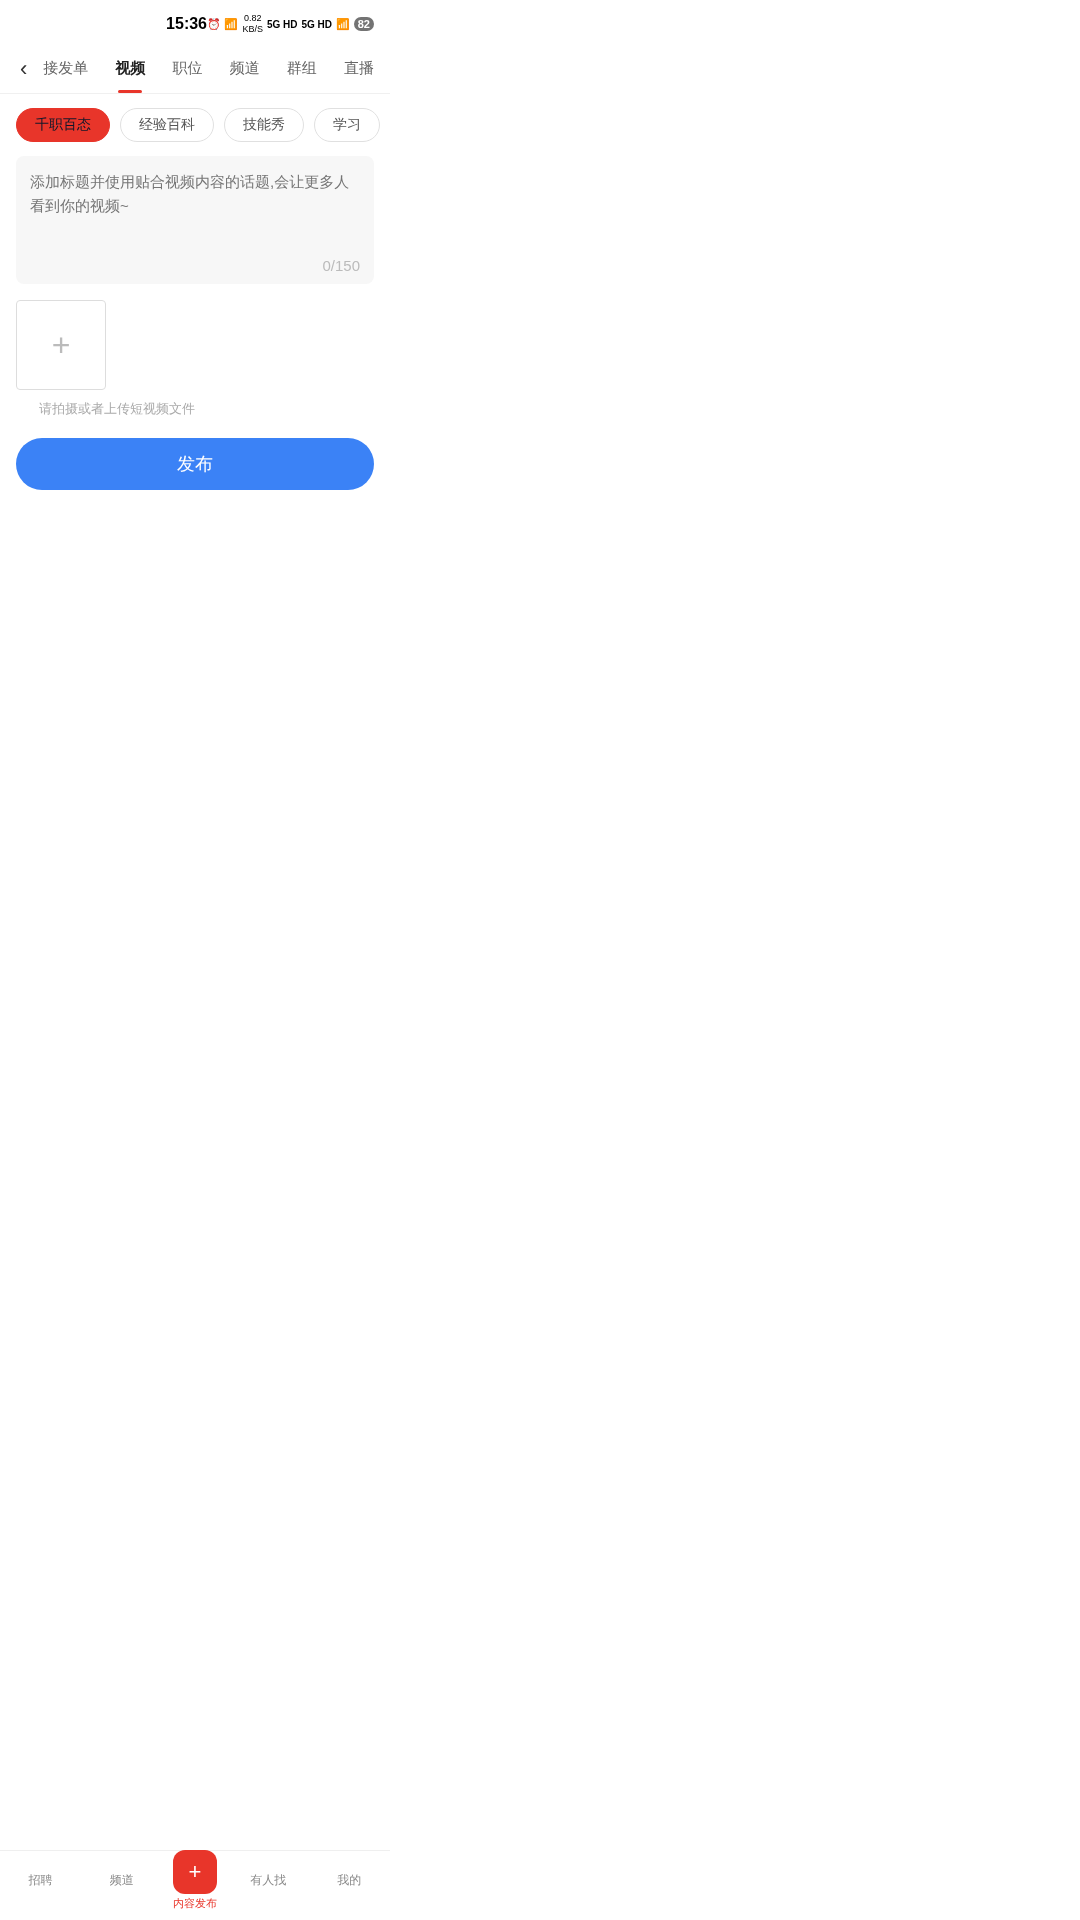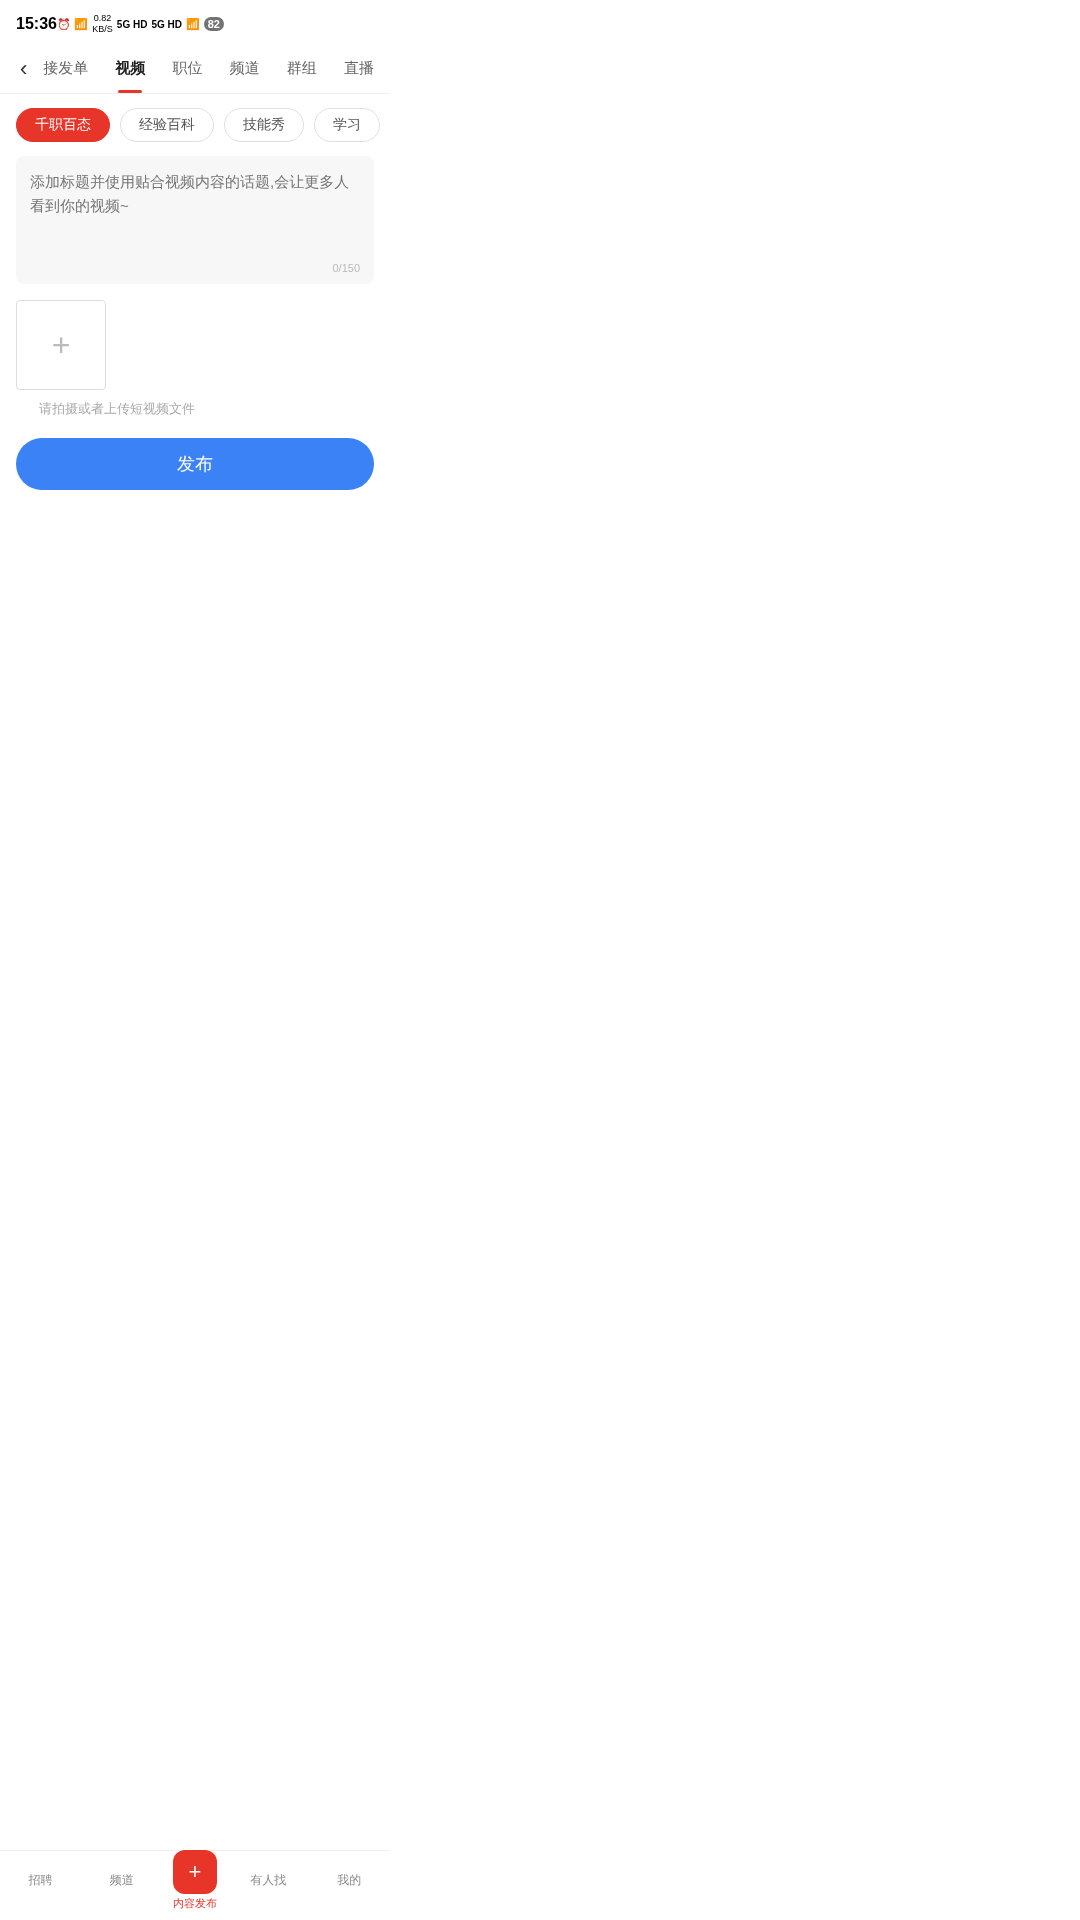--- a/index.html
+++ b/index.html
@@ -9,21 +9,21 @@
       min-height: 870px;
       font-family: -apple-system, 'PingFang SC', 'Helvetica Neue', Arial, sans-serif;
       background: #fff;
       overflow-x: hidden;
       position: relative;
     }
 
     
     .status-bar {
       display: flex;
-      justify-content: flex-start;
+      justify-content: flex-end;
       align-items: center;
       padding: 10px 16px 6px;
       height: 44px;
     }
     .status-time {
       font-size: 16px;
       font-weight: 600;
       color: #000;
     }
     .status-icons {
@@ -109,21 +109,21 @@
       border-radius: 20px;
       font-size: 14px;
       cursor: pointer;
       white-space: nowrap;
       border: 1px solid #e0e0e0;
       color: #555;
       background: #fff;
     }
     .pill.active {
       background: #e8352a;
-      color: #ffffff;
+      color: #0f172a;
       border-color: #e8352a;
     }
 
     
     .text-input-area {
       margin: 0 16px;
       background: #f7f7f7;
       border-radius: 8px;
       padding: 14px;
       min-height: 120px;
@@ -138,21 +138,21 @@
       color: #999;
       resize: none;
       min-height: 80px;
       font-family: inherit;
       line-height: 1.6;
     }
     .char-count {
       position: absolute;
       bottom: 10px;
       right: 14px;
-      font-size: 11px;
+      font-size: 15px;
       color: #bbb;
       margin-top: 40px;
     }
 
     
     .upload-section {
       margin: 16px;
     }
     .upload-box {
       width: 90px;

